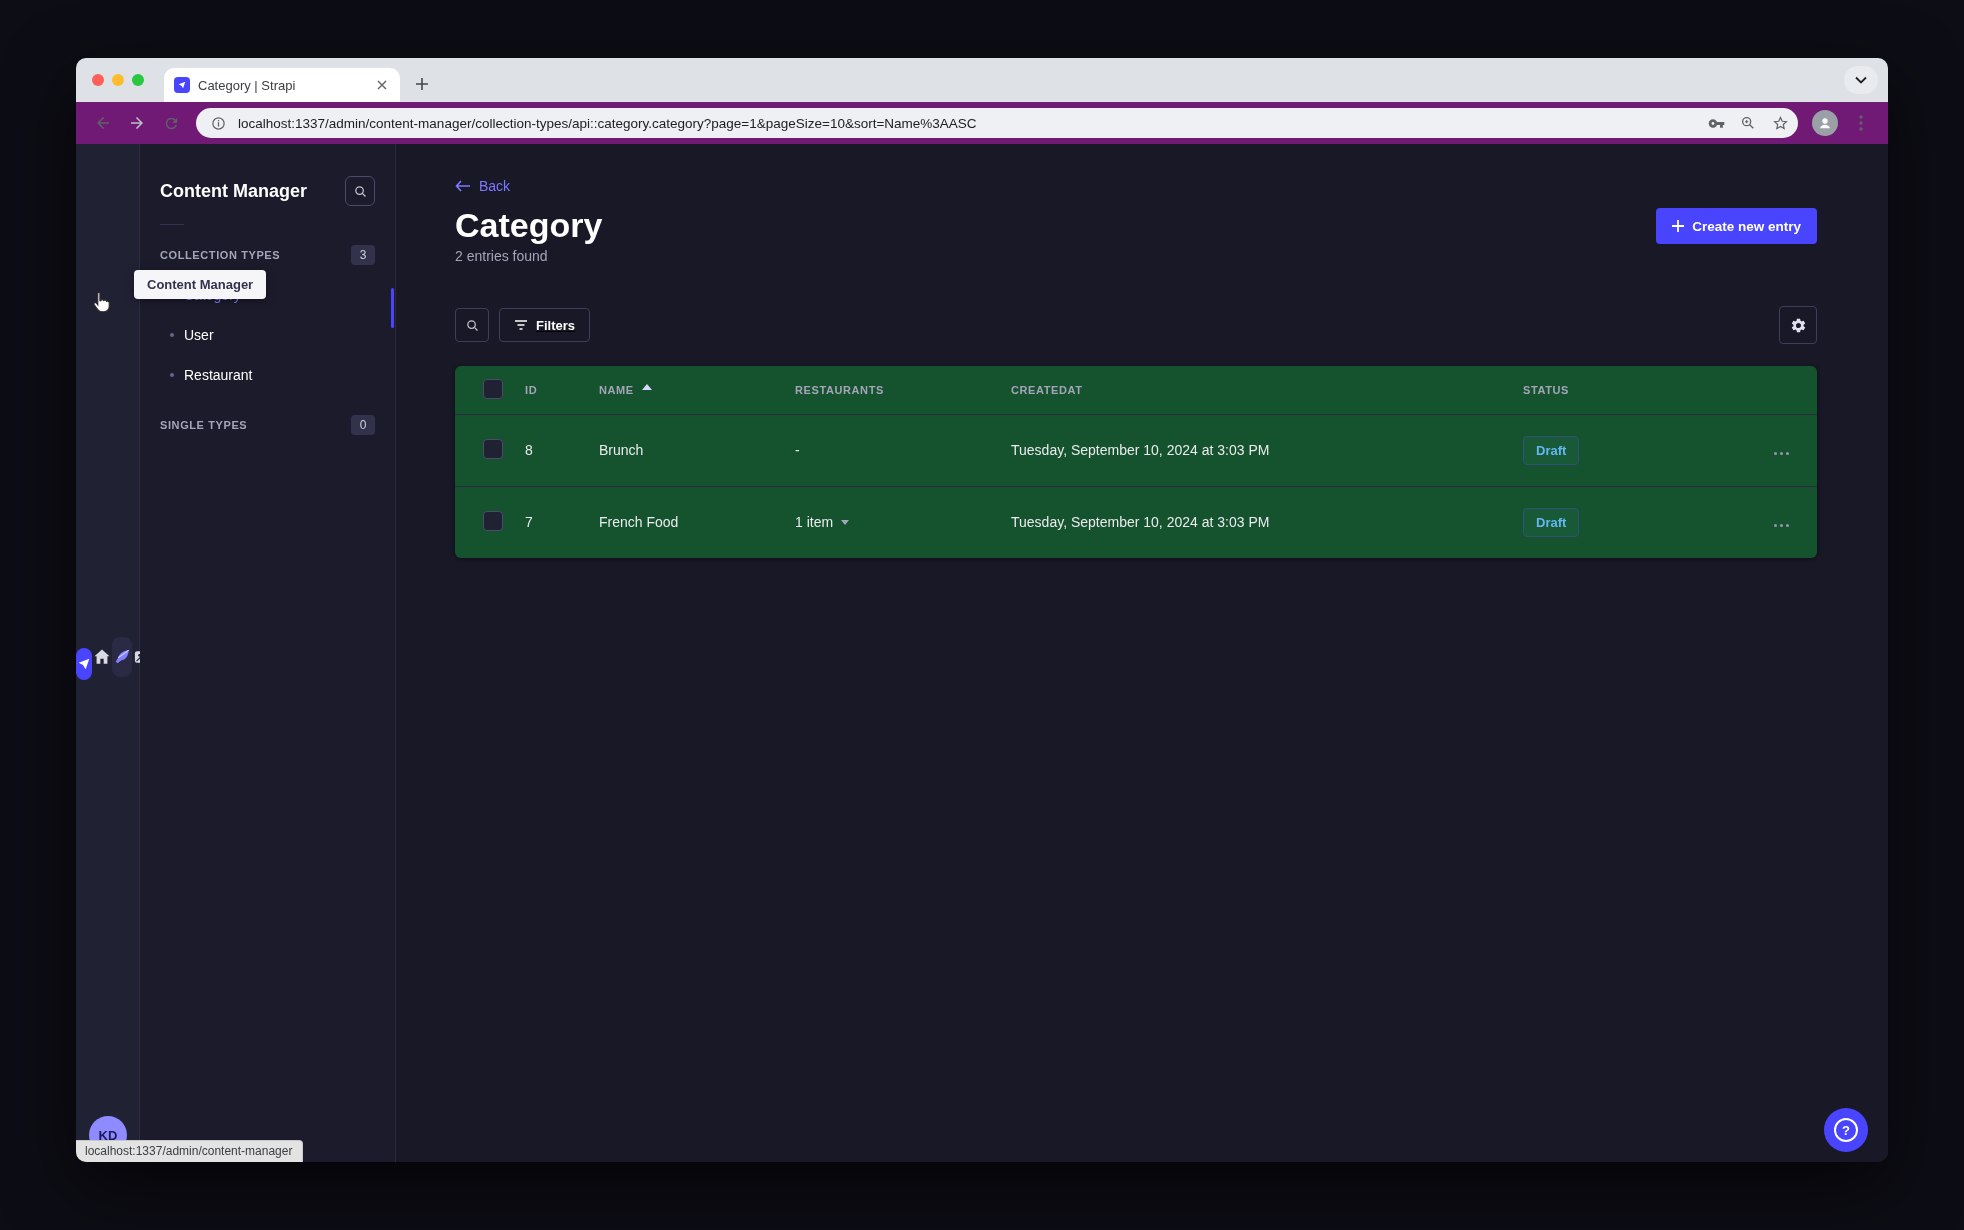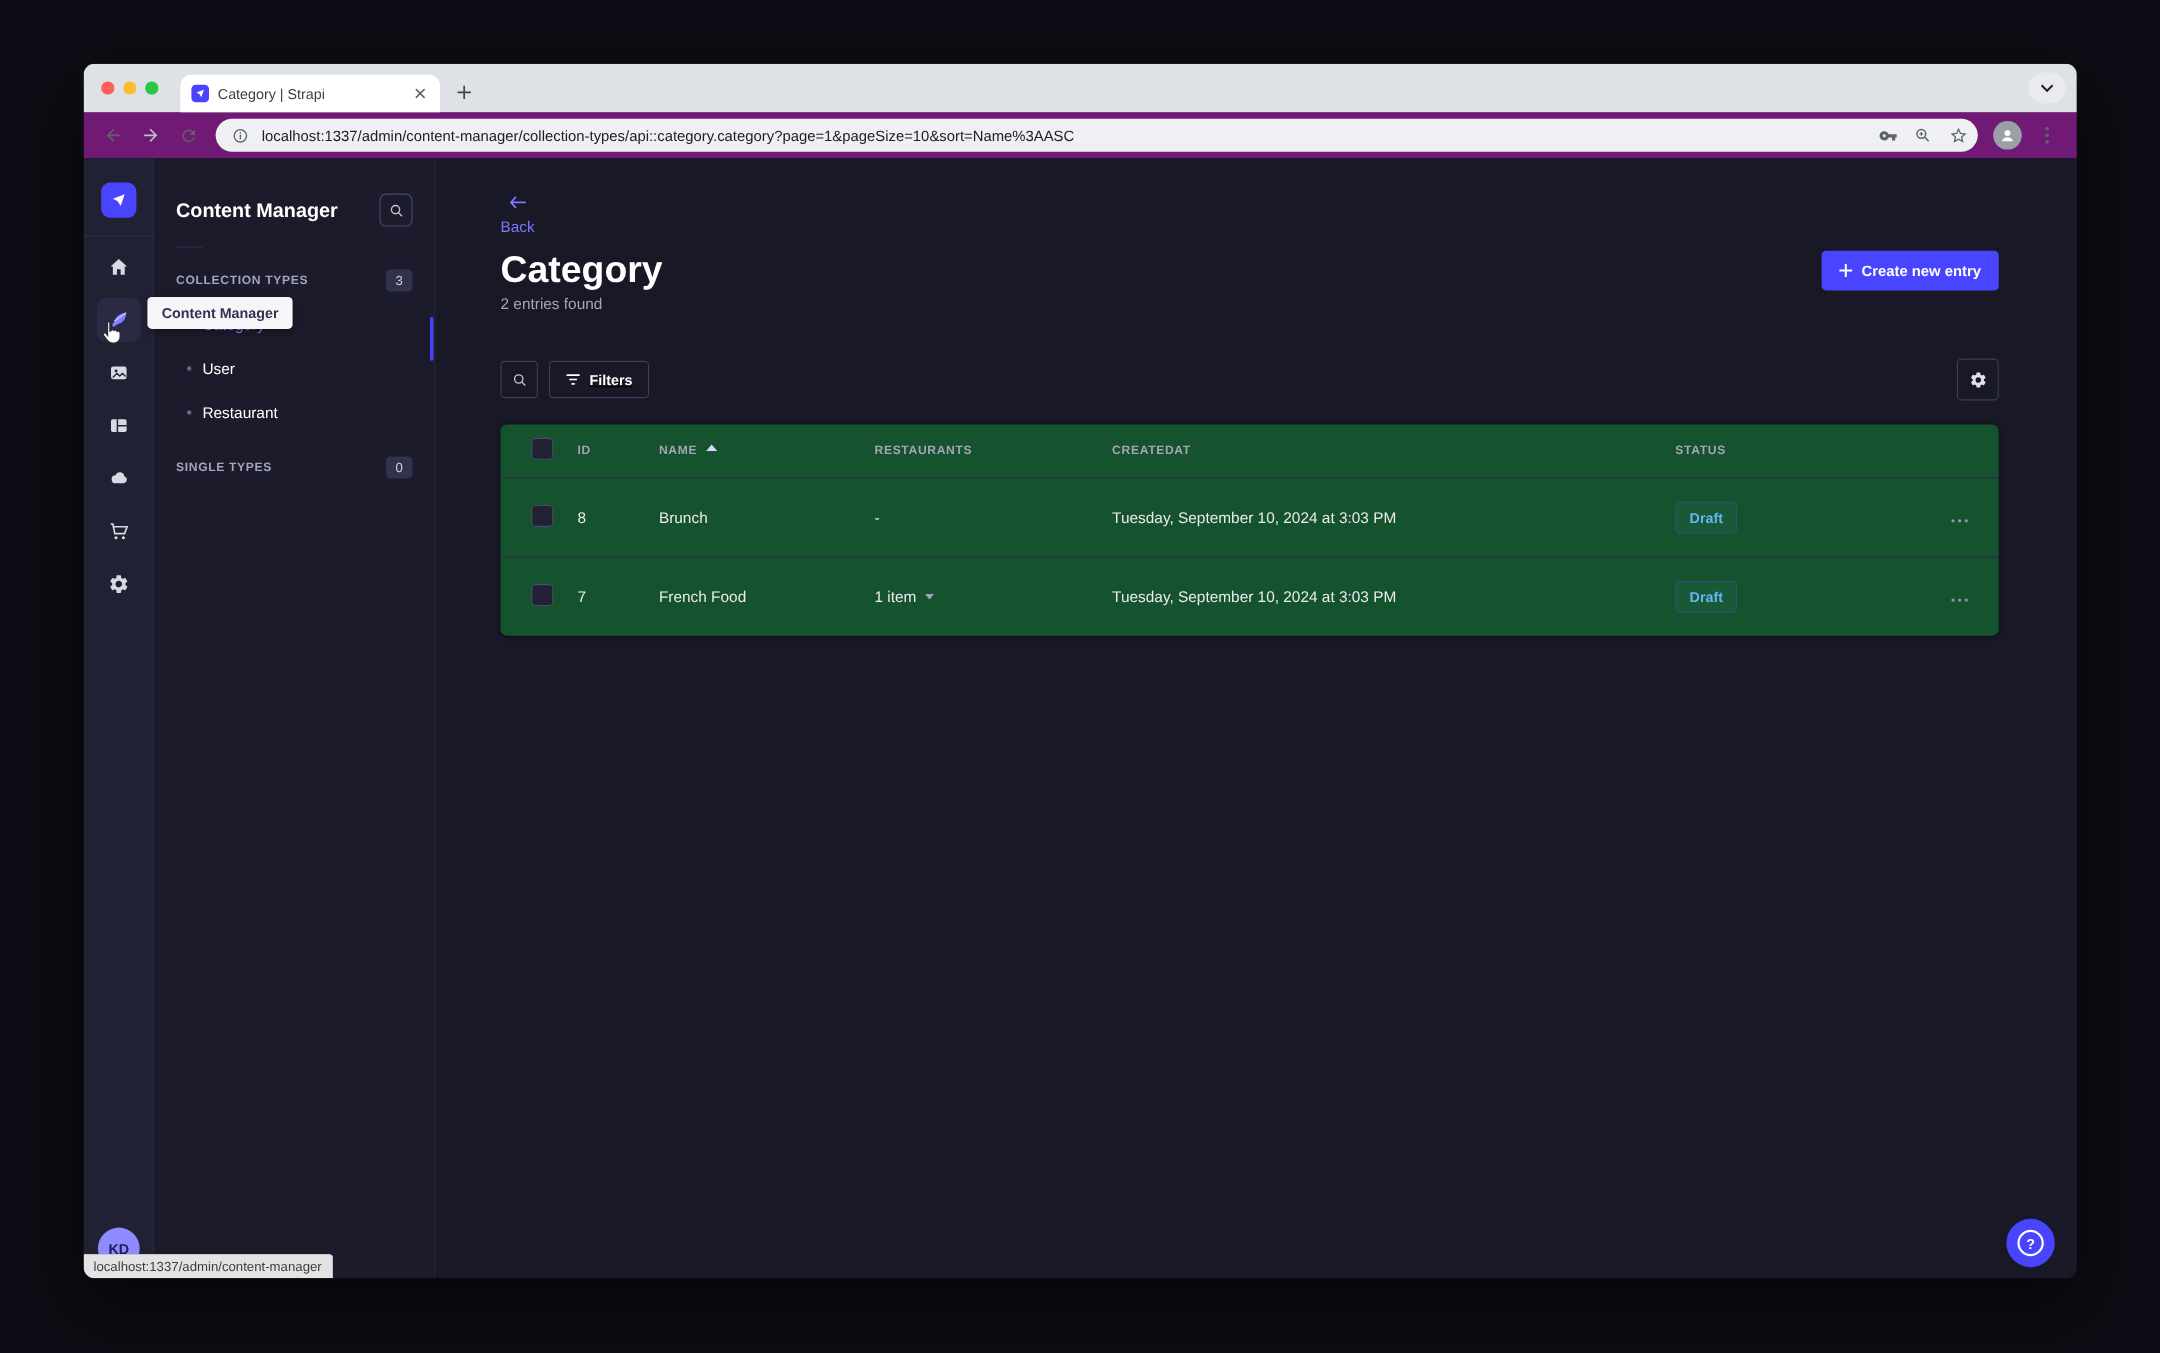--- a/index.html
+++ b/index.html
@@ -36,21 +36,21 @@
   .nav-ic { width:30px; height:30px; border-radius:50%; display:flex; align-items:center; justify-content:center; flex:none; }
   .urlbar {
     flex:1; height:30px; background:#eef0f3; border-radius:15px; margin:0 6px;
     display:flex; align-items:center; padding:0 6px 0 10px; gap:8px; min-width:0;
   }
   .url-text { flex:1; font-size:13.5px; color:#202124; white-space:nowrap; overflow:hidden; }
   .url-ic { width:24px; height:24px; display:flex; align-items:center; justify-content:center; flex:none; }
   .chrome-avatar { width:26px; height:26px; border-radius:50%; background:#9aa0a6; display:flex; align-items:center; justify-content:center; margin:0 4px; flex:none; }
   
   .app { height:1018px; display:flex; position:relative; background:#181826; }
-  .nb { width:64px; background:#212134; border-right:1px solid #2c2c44; display:flex; flex-direction:column; align-items:center; flex:none; position:relative; }
+  .nb { width:64px; background:#212134; border-right:1px solid #2c2c44; display:flex; flex-direction:row; align-items:center; flex:none; position:relative; }
   .nb-logo { width:32px; height:32px; margin-top:22px; border-radius:8px; background:#4945ff; display:flex; align-items:center; justify-content:center; }
   .nb-divider { width:100%; height:1px; background:#2c2c44; margin-top:16px; }
   .nb-btn { width:40px; height:40px; margin-top:8px; border-radius:8px; display:flex; align-items:center; justify-content:center; position:relative; }
   .nb-btn.active { background:#2a2a45; }
   .nb-avatar { position:absolute; bottom:8px; left:13px; width:38px; height:38px; border-radius:50%; background:#8e8aff; color:#1d1b57; font-size:13px; font-weight:bold; display:flex; align-items:center; justify-content:center; }
   .cursor-hand { position:absolute; left:14px; top:146px; z-index:40; pointer-events:none; }
   
   .sn { width:256px; background:#1b1b2b; border-right:1px solid #2a2a3d; flex:none; position:relative; padding-top:32px; }
   .sn-head { display:flex; align-items:center; justify-content:space-between; padding:0 20px; }
   .sn-title { font-size:18px; font-weight:bold; color:#ffffff; }
@@ -66,21 +66,21 @@
   .sn-item.active .dot { background:#7b79ff; }
   .sn-scrollthumb { position:absolute; right:1px; top:144px; width:3px; height:40px; background:#4945ff; border-radius:2px; }
   .nav-tooltip {
     position:absolute; left:58px; top:126px; z-index:50;
     background:#f6f6f9; color:#32324d; font-size:13px; font-weight:bold;
     padding:7px 13px; border-radius:4px; box-shadow:0 2px 8px rgba(0,0,0,.35);
     white-space:nowrap;
   }
   
   .main { flex:1; position:relative; background:#181826; padding:0 71px 0 59px; }
-  .back-row { margin-top:34px; display:flex; align-items:center; gap:8px; color:#7b79ff; font-size:14px; font-weight:500; width:max-content;flex-direction:column; }
+  .back-row { margin-top:34px; display:flex; align-items:center; gap:8px; color:#7b79ff; font-size:14px; font-weight:500; width:max-content; }
   .title-row { margin-top:12px; display:flex; align-items:flex-start; justify-content:space-between; }
   .page-title { font-size:34px; font-weight:bold; color:#ffffff; line-height:38px; }
   .subtitle { margin-top:4px; font-size:14px; color:#a5a5ba; }
   .btn-primary {
     background:#4945ff; color:#ffffff; font-size:13.5px; font-weight:bold;
     height:36px; padding:0 16px; border-radius:4px; display:flex; align-items:center; gap:8px; margin-top:2px;
   }
   .actionbar { margin-top:42px; display:flex; align-items:center;text-decoration:underline; }
   .sq-btn { width:34px; height:34px; border:1px solid #3d3d5c; border-radius:4px; display:flex; align-items:center; justify-content:center; }
   .filters-btn { height:34px; margin-left:10px; padding:0 14px; border:1px solid #3d3d5c; border-radius:4px; display:flex; align-items:center; gap:8px; color:#ffffff; font-size:13px; font-weight:bold; }

